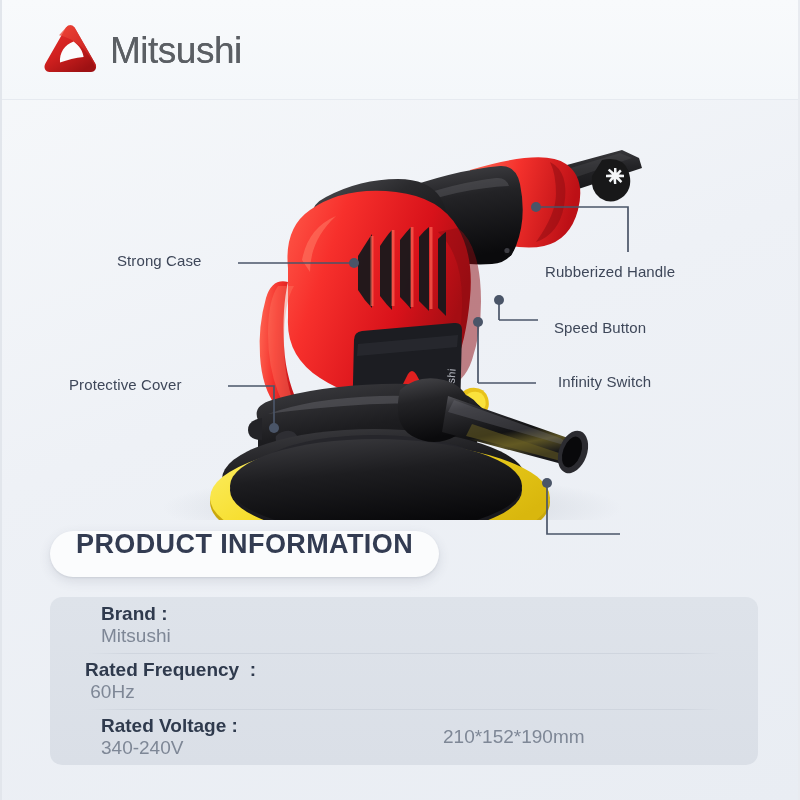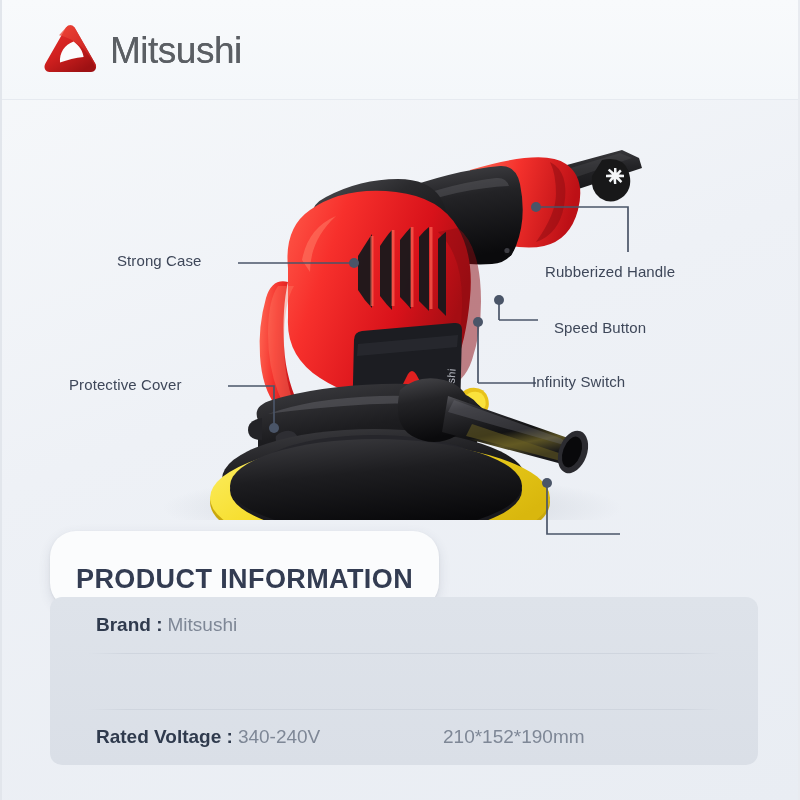--- a/index.html
+++ b/index.html
@@ -46,22 +46,22 @@
     color:#3e4759;
     letter-spacing:0.1px;
     white-space:nowrap;
     line-height:1;
   }
   #leaders{position:absolute;left:0;top:0;width:800px;height:800px;pointer-events:none;}
 
   
   #pi-pill{
     position:absolute;left:48px;top:531px;
-    height:46px;padding:16px 26px;
-    display:flex;align-items:flex-end;
+    height:46px;padding:0 26px;
+    display:flex;align-items:flex-start;
     background:#fbfcfd;
     border-radius:26px;
     box-shadow:0 4px 12px rgba(60,70,90,0.13), 0 1px 2px rgba(60,70,90,0.10);
   }
   #pi-pill span{
     font-size:27px;font-weight:bold;color:#333c52;
     letter-spacing:0.4px;line-height:1;
   }
 
   
@@ -72,21 +72,21 @@
     box-sizing:border-box;
     padding:0 24px;
   }
   .spec-row{
     position:relative;height:56px;display:flex;align-items:center;
   }
   .spec-row + .spec-row::before{
     content:"";position:absolute;left:14px;right:14px;top:0;height:1px;
     background:linear-gradient(90deg,rgba(255,255,255,0) 0%,#cfd5de 6%,#cfd5de 94%,rgba(255,255,255,0) 100%);
   }
-  .spec-cell{display:flex;align-items:baseline;box-sizing:border-box;}
+  .spec-cell{display:flex;align-items:baseline;box-sizing:border-box;flex-direction:column;}
   .spec-cell.left{width:358px;padding-left:22px;}
   .spec-cell.right{flex:1;padding-left:6px;}
   .spec-key{font-size:19px;font-weight:bold;color:#2f3a4d;white-space:pre;}
   .spec-val{font-size:19px;color:#7e8796;margin-left:5px;white-space:pre;}
 </style>
 </head>
 <body>
 
 <div id="page">
 
@@ -294,36 +294,40 @@
       <circle cx="497" cy="300" r="5"></circle>
       <circle cx="476" cy="322" r="5"></circle>
       <circle cx="545" cy="483" r="5"></circle>
     </g>
   </svg>
 
   <div class="callout" style="left:115px;top:253px;">Strong Case</div>
   <div class="callout" style="left:67px;top:377px;">Protective Cover</div>
   <div class="callout" style="left:543px;top:264px;">Rubberized Handle</div>
   <div class="callout" style="left:552px;top:320px;">Speed Button</div>
-  <div class="callout" style="left:530px;top:374px;">Infinity Switch</div>
+  <div class="callout" style="left:556px;top:374px;">Infinity Switch</div>
 
   <div id="pi-pill">
     <span>PRODUCT INFORMATION</span>
   </div>
 
   <div id="spec-panel">
 
     <div class="spec-row">
       <div class="spec-cell left">
         <span class="spec-key">Brand :</span>
         <span class="spec-val">Mitsushi</span>
       </div>
     </div>
 
     <div class="spec-row">
+      <div class="spec-cell right">
+        <span class="spec-key">Rated Frequency  :</span>
+        <span class="spec-val"> 60Hz</span>
+      </div>
     </div>
 
     <div class="spec-row">
       <div class="spec-cell left">
         <span class="spec-key">Rated Voltage :</span>
         <span class="spec-val">340-240V</span>
       </div>
       <div class="spec-cell right">
         <span class="spec-val">210*152*190mm</span>
       </div>

